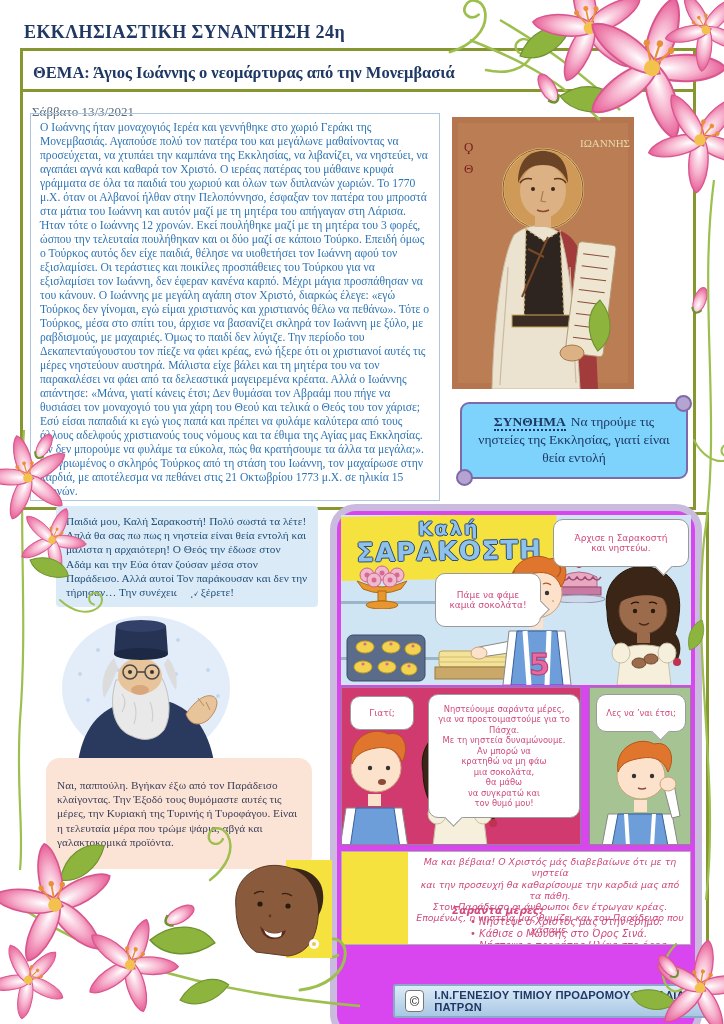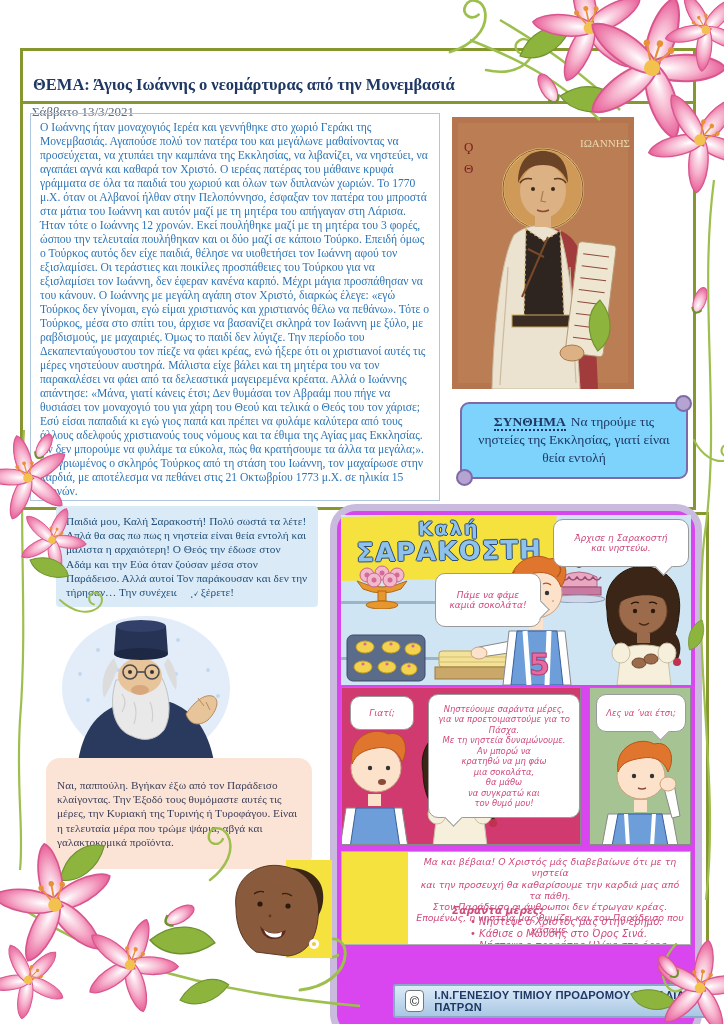--- a/index.html
+++ b/index.html
@@ -4,21 +4,21 @@
 <style>
   html,body{margin:0;padding:0;background:#fff;}
   .page{position:relative;width:724px;height:1024px;background:#fff;overflow:hidden;
         font-family:"Liberation Serif",serif;}
   .abs{position:absolute;}
 
   
   .main-title{left:24px;top:22px;font-size:18px;font-weight:bold;color:#1f3864;
               letter-spacing:.4px;font-family:"Liberation Serif",serif;}
   .olive-box{left:20px;top:48px;width:670px;height:456px;border:3px solid #87972f;background:#fff;}
-  .thema{position:absolute;left:0;top:0;width:100%;box-sizing:border-box;padding:24px 10px 6px;
+  .thema{position:absolute;left:0;top:0;width:100%;box-sizing:border-box;padding:12px 10px 6px;
          border-bottom:3px solid #87972f;font-size:16.5px;font-weight:bold;color:#1f3864;}
   .date{position:absolute;left:9px;top:44px;font-size:13px;color:#5a6b7e;margin-top:9px;}
 
   .article-box{position:absolute;left:7px;top:62px;width:410px;height:388px;box-sizing:border-box;
                border:1px solid #aec6de;padding:7px 9px;font-size:11.6px;line-height:1.21;
                color:#2e75b6;text-align:left;}
 
   .saint-frame{position:absolute;left:429px;top:66px;width:182px;height:272px;background:#b5764f;
                box-shadow:0 0 0 3px #fff,0 0 6px 5px rgba(255,255,255,.9) inset;}
 
@@ -47,21 +47,21 @@
   .comic{left:330px;top:504px;width:372px;height:536px;box-sizing:border-box;background:#d946ef;
          border:7px solid #c9bade;border-radius:26px;z-index:1;padding:4px;}
   .panel{position:absolute;overflow:hidden;}
   .p1{left:4px;top:4px;width:350px;height:170px;background:#cfe5f3;}
   .p2{left:4px;top:176px;width:240px;height:158px;background:#d13a6f;border:1px solid #8a8a8a;box-sizing:border-box;}
   .p3{left:252px;top:176px;width:102px;height:158px;background:#a6c493;border:1px solid #8a8a8a;box-sizing:border-box;}
   .p4{left:4px;top:340px;width:350px;height:94px;background:#fff;border:1px solid #b0b0b0;box-sizing:border-box;padding-left:16px;}
   .handw{font-family:"DejaVu Sans",sans-serif;font-style:italic;color:#cf4b7d;}
   .bubble{position:absolute;background:#fff;border:1.4px solid #9a9a9a;border-radius:10px;
           display:flex;align-items:center;justify-content:center;text-align:center;
-          white-space:pre-line;font-family:"DejaVu Sans",sans-serif;font-style:italic;color:#cf4b7d;}
+          white-space:pre-line;font-family:"DejaVu Sans",sans-serif;color:#cf4b7d;}
   .tail-br::after{content:"";position:absolute;right:18px;bottom:-7px;width:12px;height:12px;background:#fff;
           border-right:1.4px solid #9a9a9a;border-bottom:1.4px solid #9a9a9a;transform:rotate(45deg);}
   .tail-bl::after{content:"";position:absolute;left:18px;bottom:-7px;width:12px;height:12px;background:#fff;
           border-left:1.4px solid #9a9a9a;border-bottom:1.4px solid #9a9a9a;transform:rotate(-45deg);}
   .tail-r::after{content:"";position:absolute;right:-7px;top:55%;width:12px;height:12px;background:#fff;
           border-right:1.4px solid #9a9a9a;border-top:1.4px solid #9a9a9a;transform:rotate(45deg);}
   .comic-title{position:absolute;left:0px;top:0px;width:216px;height:64px;background:#f6e23e;
           transform:rotate(-1deg);text-align:center;line-height:1;padding-top:4px;box-sizing:border-box;}
   .ct1{font-family:"DejaVu Sans",sans-serif;font-weight:bold;font-size:19px;color:#8ec2ea;
        text-shadow:-1px 0 #2b4a78,1px 0 #2b4a78,0 -1px #2b4a78,0 1px #2b4a78;letter-spacing:2px;}
@@ -85,20 +85,21 @@
         font-size:13px;color:#222;}
   .foot-text{font-family:"Liberation Sans",sans-serif;font-size:11.2px;font-weight:bold;color:#1f3864;letter-spacing:.2px;}
 
   .decor{left:0;top:0;width:724px;height:1024px;z-index:6;pointer-events:none;}
 </style>
 </head>
 <body>
 
 <div class="page">
 
+  <div class="abs main-title">ΕΚΚΛΗΣΙΑΣΤΙΚΗ ΣΥΝΑΝΤΗΣΗ 24η</div>
 
   <div class="abs olive-box">
     <div class="thema">ΘΕΜΑ: Άγιος Ιωάννης ο νεομάρτυρας από την Μονεμβασιά</div>
     <div class="date">Σάββατο 13/3/2021</div>
 
     <div class="article-box">
       <span>Ο Ιωάννης ήταν μοναχογιός Ιερέα και γεννήθηκε στο χωριό Γεράκι της Μονεμβασιάς. Αγαπούσε πολύ τον πατέρα του και μεγάλωνε μαθαίνοντας να προσεύχεται, να χτυπάει την καμπάνα της Εκκλησίας, να λιβανίζει, να νηστεύει, να αγαπάει αγνά και καθαρά τον Χριστό. Ο ιερέας πατέρας του μάθαινε κρυφά γράμματα σε όλα τα παιδιά του χωριού και όλων των διπλανών χωριών. Το 1770 μ.Χ. όταν οι Αλβανοί ήλθαν στην Πελοπόννησο, έσφαξαν τον πατέρα του μπροστά στα μάτια του Ιωάννη και αυτόν μαζί με τη μητέρα του απήγαγαν στη Λάρισα. Ήταν τότε ο Ιωάννης 12 χρονών. Εκεί πουλήθηκε μαζί με τη μητέρα του 3 φορές, ώσπου την τελευταία πουλήθηκαν και οι δύο μαζί σε κάποιο Τούρκο. Επειδή όμως ο Τούρκος αυτός δεν είχε παιδιά, θέλησε να υιοθετήσει τον Ιωάννη αφού τον εξισλαμίσει. Οι τεράστιες και ποικίλες προσπάθειες του Τούρκου για να εξισλαμίσει τον Ιωάννη, δεν έφεραν κανένα καρπό. Μέχρι μάγια προσπάθησαν να του κάνουν. Ο Ιωάννης με μεγάλη αγάπη στον Χριστό, διαρκώς έλεγε: «εγώ Τούρκος δεν γίνομαι, εγώ είμαι χριστιανός και χριστιανός θέλω να πεθάνω». Τότε ο Τούρκος, μέσα στο σπίτι του, άρχισε να βασανίζει σκληρά τον Ιωάννη με ξύλο, με ραβδισμούς, με μαχαιριές. Όμως το παιδί δεν λύγιζε. Την περίοδο του Δεκαπενταύγουστου τον πίεζε να φάει κρέας, ενώ ήξερε ότι οι χριστιανοί αυτές τις μέρες νηστεύουν αυστηρά. Μάλιστα είχε βάλει και τη μητέρα του να τον παρακαλέσει να φάει από τα δελεαστικά μαγειρεμένα κρέατα. Αλλά ο Ιωάννης απάντησε: «Μάνα, γιατί κάνεις έτσι; Δεν θυμάσαι τον Αβραάμ που πήγε να θυσιάσει τον μοναχογιό του για χάρη του Θεού και τελικά ο Θεός του τον χάρισε; Εσύ είσαι παπαδιά κι εγώ γιος παπά και πρέπει να φυλάμε καλύτερα από τους άλλους αδελφούς χριστιανούς τους νόμους και τα έθιμα της Αγίας μας Εκκλησίας. Αν δεν μπορούμε να φυλάμε τα εύκολα, πώς θα κρατήσουμε τα άλλα τα μεγάλα;». Εξαγριωμένος ο σκληρός Τούρκος από τη στάση του Ιωάννη, τον μαχαίρωσε στην καρδιά, με αποτέλεσμα να πεθάνει στις 21 Οκτωβρίου 1773 μ.Χ. σε ηλικία 15 χρονών.</span>
     </div>
 
     <div class="saint-frame">

